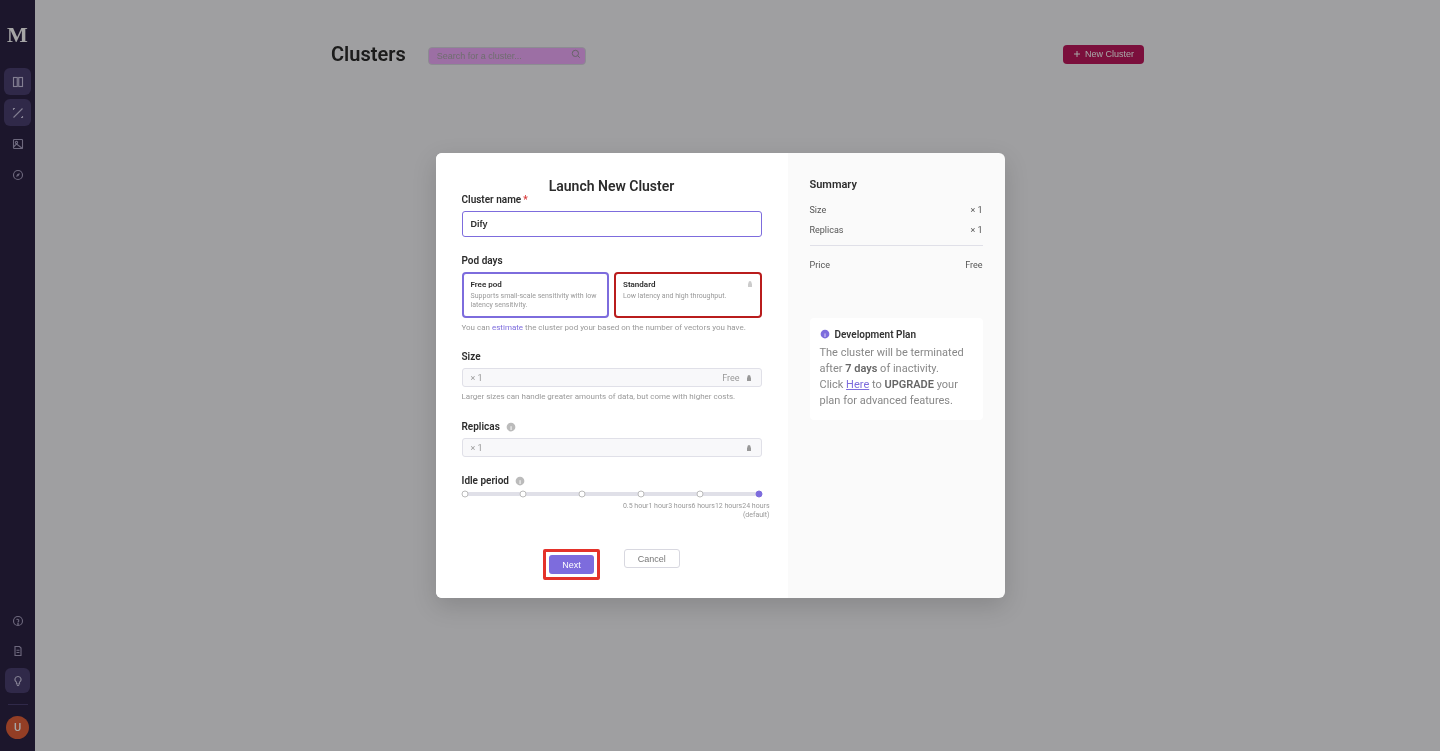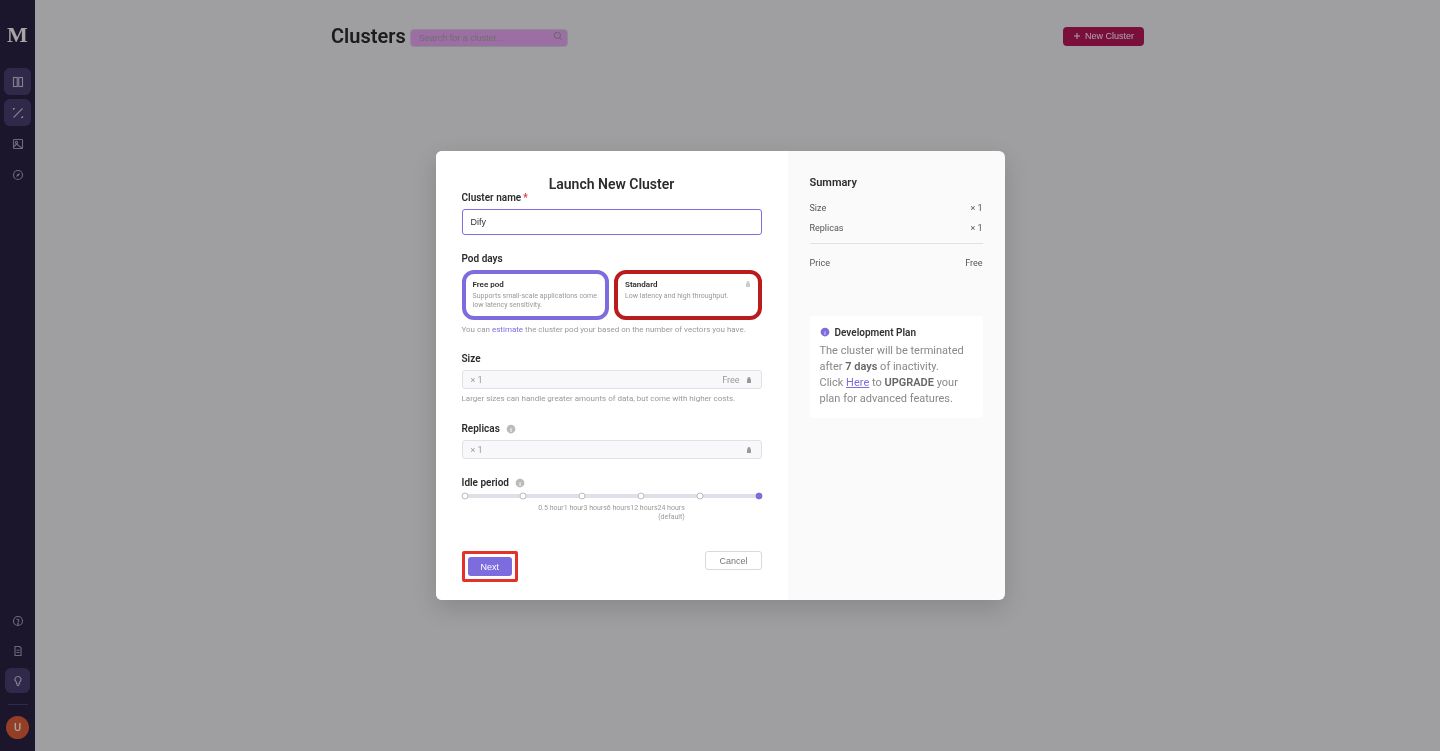--- a/index.html
+++ b/index.html
@@ -74,21 +74,22 @@
     .main-area {
       position: absolute;
       left: 35px; top: 0;
       right: 0; bottom: 0;
       background: #f5f5f7;
     }
     .page-header {
       display: flex;
       align-items: center;
       padding: 24px 296px;
-      gap: 4px;
+      gap: 22px;
+      margin-top: 18px;
     }
     .page-title {
       font-size: 20px;
       font-weight: 600;
       color: #2c2c2c;
     }
     .search-box {
       position: relative;
       width: 158px;
     }
@@ -164,29 +165,30 @@
     .required { color: #d93a3a; margin-left: 2px; }
     .text-input {
       width: 100%;
       height: 26px;
       padding: 0 8px;
       border: 1px solid #7d6cdd;
       border-radius: 3px;
       font-size: 9px;
       color: #333;
       outline: none;
+      font-weight: bold;
     }
     .section { margin-bottom: 18px; }
     .pod-row {
       display: flex; gap: 5px;
     }
     .pod-card {
       flex: 1;
-      border: 4px solid #b91c1c;
-      border-radius: 12px;
+      border: 2px solid #b91c1c;
+      border-radius: 4px;
       padding: 6px 7px;
       position: relative;
       cursor: pointer;
     }
     .pod-card.selected {
       border-color: #7d6cdd;
     }
     .pod-title {
       font-size: 8px;
       font-weight: 600;
@@ -248,29 +250,29 @@
       border-radius: 50%;
       top: 50%;
       transform: translate(-50%, -50%);
     }
     .slider-dot.end {
       background: #7d6cdd;
       border-color: #7d6cdd;
     }
     .slider-labels {
       display: flex;
-      justify-content: center;
+      justify-content: flex-end;
       font-size: 7px;
       color: #999;
       margin-top: 6px;
     }
     .slider-label { text-align: center; line-height: 1.2; }
     .modal-actions {
       display: flex;
-      justify-content: space-between;
+      justify-content: center;
       gap: 24px;
       margin-top: 30px;
     }
     .btn {
       height: 19px;
       padding: 0 13px;
       border-radius: 3px;
       font-size: 9px;
       font-weight: 500;
       cursor: pointer;
@@ -423,21 +425,21 @@
           <span>Cluster name</span><span class="required">*</span>
         </label>
         <input class="text-input" value="Dify" style="">
       </div>
 
       <div class="section">
         <label class="field-label">Pod days</label>
         <div class="pod-row">
           <div class="pod-card selected">
             <div class="pod-title">Free pod</div>
-            <div class="pod-desc">Supports small-scale applications come low latency sensitivity.</div>
+            <div class="pod-desc">Supports small-scale sensitivity with low latency sensitivity.</div>
           </div>
           <div class="pod-card">
             <span class="pod-lock">
               <svg width="8" height="8" viewBox="0 0 16 16" fill="currentColor">
                   <path d="M5 7 V5 a3 3 0 0 1 6 0 V7 M4 7 h8 v7 h-8 z"></path>
                 </svg>
             </span>
             <div class="pod-title">Standard</div>
             <div class="pod-desc">Low latency and high throughput.</div>
           </div>

